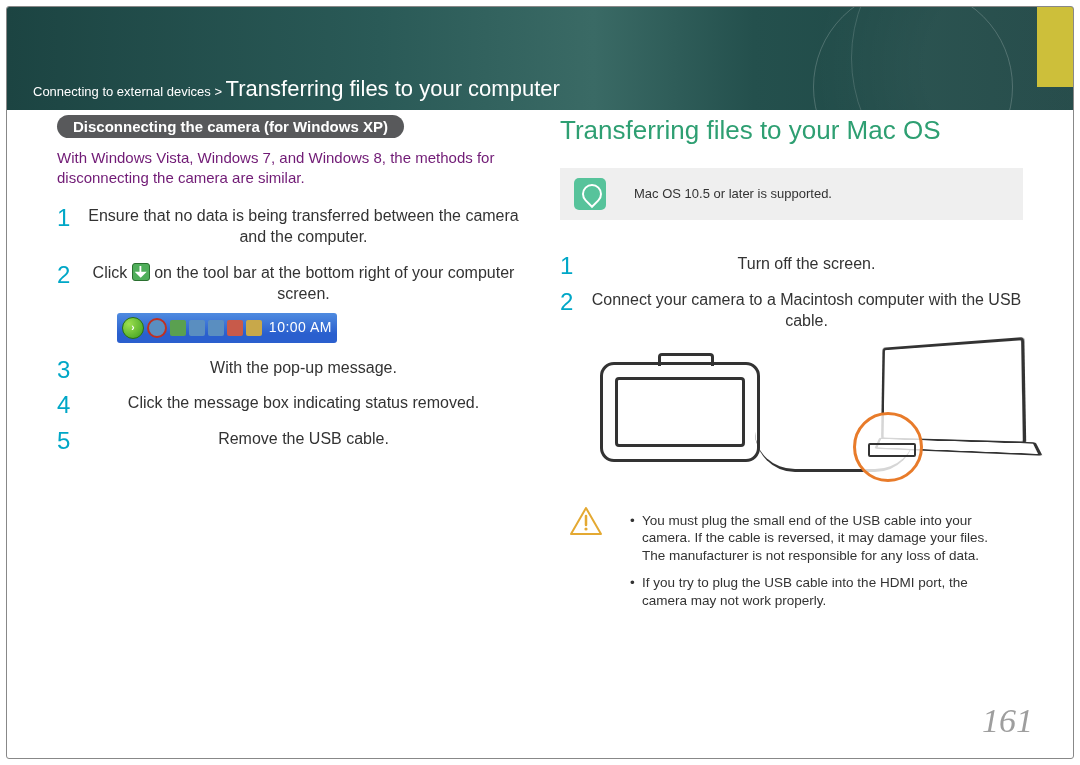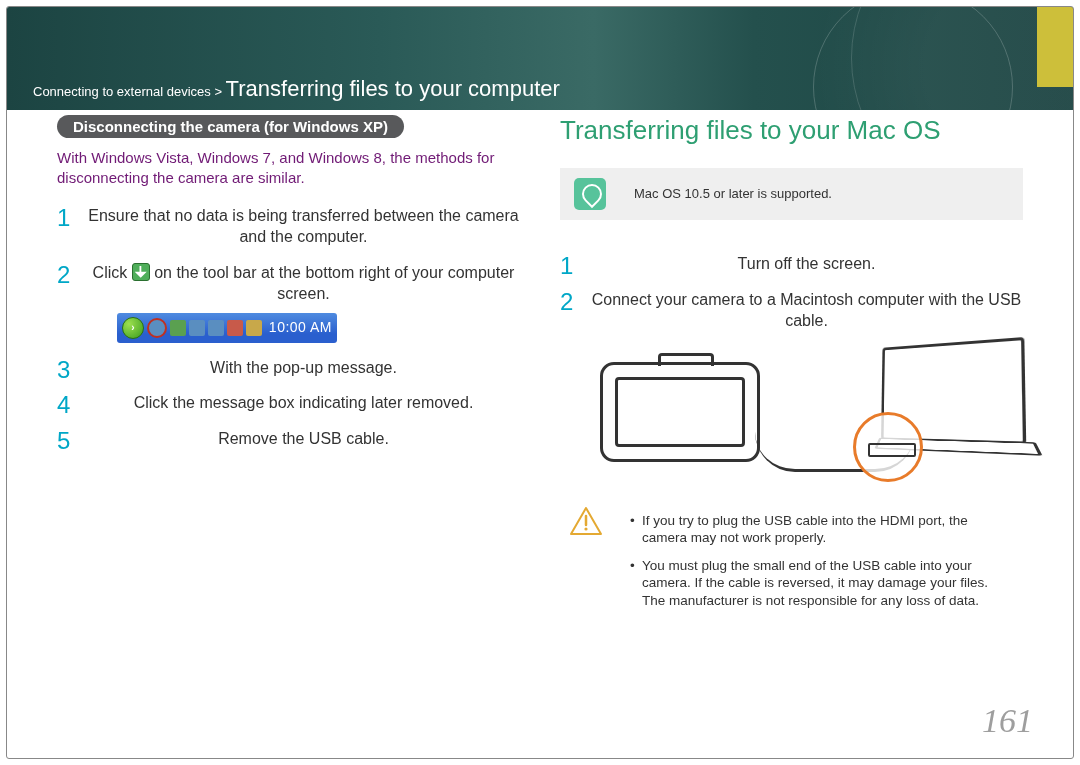--- a/index.html
+++ b/index.html
@@ -349,21 +349,21 @@
             <div class="tb-icon circled"></div>
             <div class="tb-icon g"></div>
             <div class="tb-icon"></div>
             <div class="tb-icon"></div>
             <div class="tb-icon r"></div>
             <div class="tb-icon y"></div>
             <div class="tb-time">10:00 AM</div>
           </div>
         </li>
         <li>With the pop-up message.</li>
-        <li>Click the message box indicating later removed.</li>
+        <li>Click the message box indicating status removed.</li>
         <li>Remove the USB cable.</li>
       </ol>
     </div>
 
     <div class="col">
       <div class="mac-title">Transferring files to your Mac OS</div>
 
       <div class="info-box">
         <div class="note-icon"></div>
         <div class="small">Mac OS 10.5 or later is supported.</div>
@@ -382,21 +382,21 @@
         </li>
       </ol>
 
       <div class="info-box caution" style="background:#ffffff;border:none;align-items:flex-start;">
         <svg class="caution-tri" viewBox="0 0 32 28">
           <polygon points="16,1 31,27 1,27" fill="none" stroke="#e4a932" stroke-width="2" stroke-linejoin="round"></polygon>
           <line x1="16" y1="9" x2="16" y2="18" stroke="#e4a932" stroke-width="2.5" stroke-linecap="round"></line>
           <circle cx="16" cy="22" r="1.6" fill="#e4a932"></circle>
         </svg>
         <div class="small">
+          <div class="sub" style="margin-left:0;">You must plug the small end of the USB cable into your camera. If the cable is reversed, it may damage your files. The manufacturer is not responsible for any loss of data.</div>
           <div class="sub" style="margin-left:0;">If you try to plug the USB cable into the HDMI port, the camera may not work properly.</div>
-          <div class="sub" style="margin-left:0;">You must plug the small end of the USB cable into your camera. If the cable is reversed, it may damage your files. The manufacturer is not responsible for any loss of data.</div>
         </div>
       </div>
     </div>
   </div>
 
   <div class="page-num">161</div>
 </div>
 
 </body></html>

